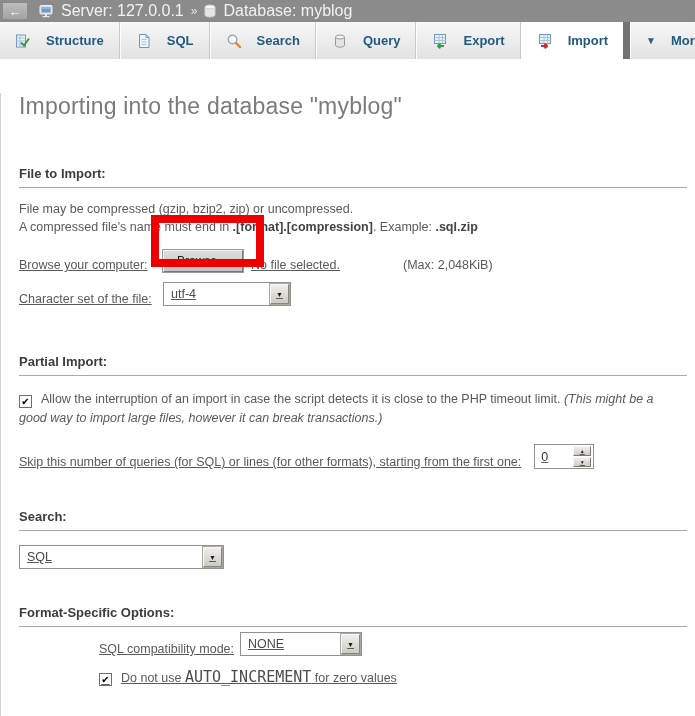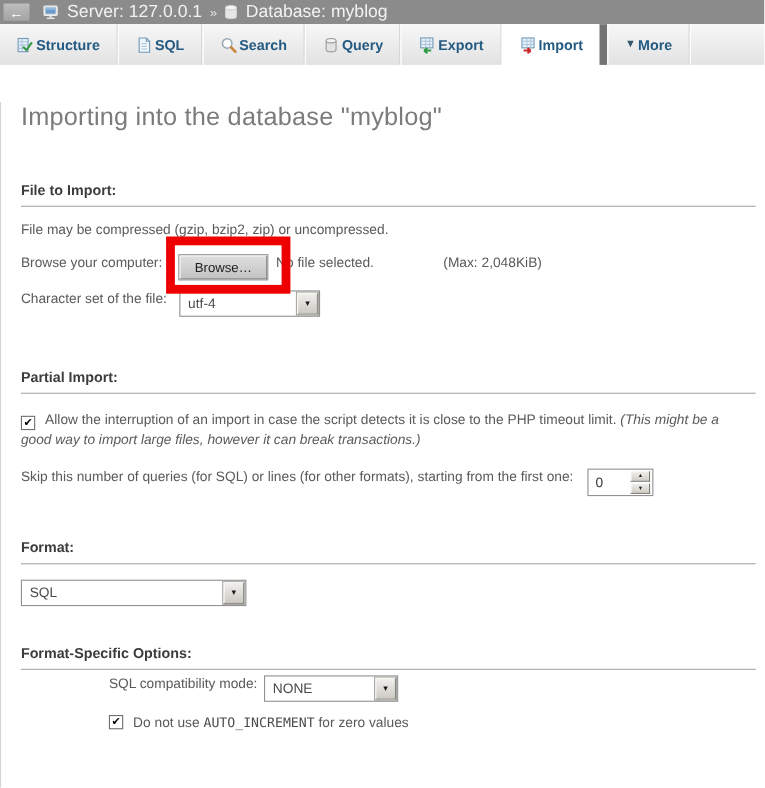--- a/index.html
+++ b/index.html
@@ -10,40 +10,40 @@
   
   .topbar { height:22px; background:#8b8b8b; display:flex; align-items:center; gap:7px; padding:0 6px 0 2px; }
   .back-btn { width:26px; height:18px; background:linear-gradient(#bdbdbd,#a3a3a3); border:1px solid #8a8a8a;
     color:#fff; font-size:13px; line-height:15px; text-align:center; cursor:pointer; margin-right:4px; }
   .crumb-link { color:#f2f2f2; font-size:16px; text-decoration:none; cursor:pointer; }
   .crumb-sep { color:#e5e5e5; font-size:12px; }
   .crumb-icon { display:inline-flex; align-items:center; }
 
   
   .tabbar { height:37px; display:flex; background:#fff; }
-  .tab { display:flex; align-items:center; gap:2px; padding:0 15px; cursor:pointer;
+  .tab { display:flex; align-items:center; gap:15px; padding:0 15px; cursor:pointer;
     background:linear-gradient(#f7f7f7,#e2e2e2); border-right:1px solid #c9c9c9; border-left:1px solid #fdfdfd; }
   .tab:first-child { border-left:none; }
   .tab.active { background:#fff; border-right:7px solid #737373; }
   .tab-label { font-size:13px; font-weight:bold; color:#235a81; }
   .tab-filler { flex:1; background:linear-gradient(#f7f7f7,#e2e2e2); border-left:1px solid #fdfdfd; }
   .more-arrow { color:#36596e; font-size:10px; }
 
   
   .content { border-left:1px solid #d4d4d4; min-height:657px; padding:0 6px 0 18px; }
   h1 { margin-top:34px; font-size:23px; font-weight:normal; color:#7b7b7b; letter-spacing:.2px; }
 
   .section-head { border-bottom:1px solid #a8a8a8; padding-bottom:5px; margin-right:2px; }
   .section-head span { font-size:13px; font-weight:bold; color:#3c3c3c; }
   .s1 { margin-top:44px; } .s2 { margin-top:46px; } .s3 { margin-top:38px; } .s4 { margin-top:34px; }
 
   .note { margin-top:12px; font-size:12.5px; color:#5a5a5a; line-height:18px; }
   .b { font-weight:bold; color:#444; }
 
-  .row { display:flex; align-items:flex-start; margin-top:14px; position:relative; font-size:12.5px; color:#5a5a5a; }
+  .row { display:flex; align-items:flex-end; margin-top:14px; position:relative; font-size:12.5px; color:#5a5a5a;text-decoration:underline; }
   .lblcol { width:144px; flex:none; }
 
   .classic-btn { background:linear-gradient(#dedede,#c3c3c3); border:1px solid;
     border-color:#f2f2f2 #777 #777 #f2f2f2; outline:1px solid #9a9a9a; outline-offset:0;
     padding:3px 13px; font-size:12px; color:#1d1d1d; cursor:pointer;
     font-family:"Liberation Sans","DejaVu Sans",sans-serif; }
   .after-btn { margin-left:8px; }
   .maxsize { position:absolute; left:384px; }
 
   
@@ -64,21 +64,21 @@
 
   
   .numbox { display:inline-flex; align-items:center; width:60px; height:25px; border:1px solid #919191;
     background:#fff; margin-left:13px; }
   .num-val { flex:1; padding-left:6px; font-size:12.5px; color:#333; }
   .spin { width:18px; margin:1px 2px 1px 0; display:flex; flex-direction:column; gap:1px; }
   .spin > div { height:10px; background:linear-gradient(#efeeea,#cfccc5); border:1px solid;
     border-color:#f8f8f6 #7b7a75 #7b7a75 #f8f8f6; display:flex; align-items:center; justify-content:center;
     font-size:5px; color:#222; cursor:pointer; }
 
-  .mono { font-family:"DejaVu Sans Mono","Liberation Mono",monospace; font-size:12px; color:#4c4c4c; }
+  .mono { font-family:"DejaVu Sans Mono","Liberation Mono",monospace; font-size:15px; color:#4c4c4c; }
   .indent { margin-left:80px; }
 
   
   .annotation { position:absolute; left:151px; top:215px; width:113px; height:52px;
     border:8px solid #ee0000; z-index:10; pointer-events:none; }
 
   svg { display:block; }
 </style>
 </head>
 <body>
@@ -175,20 +175,21 @@
 
 <div class="content">
 
   <h1>Importing into the database "myblog"</h1>
 
   <div class="section-head s1">
     <span>File to Import:</span>
   </div>
   <div class="note">
     <div>File may be compressed (gzip, bzip2, zip) or uncompressed.</div>
+    <div><span>A compressed file's name must end in </span><span class="b">.[format].[compression]</span><span>. Example: </span><span class="b">.sql.zip</span></div>
   </div>
 
   <div class="row">
     <span class="lblcol">Browse your computer:</span>
     <button class="classic-btn">Browse…</button>
     <span class="after-btn">No file selected.</span>
     <span class="maxsize">(Max: 2,048KiB)</span>
   </div>
 
   <div class="row" style="margin-top:10px;">
@@ -211,21 +212,21 @@
     <span class="numbox">
       <span class="num-val">0</span>
       <span class="spin">
         <div>▲</div>
         <div>▼</div>
       </span>
     </span>
   </div>
 
   <div class="section-head s3">
-    <span>Format:</span>
+    <span>Search:</span>
   </div>
   <div class="row">
     <span class="sel w-format">
       <span class="sel-val">SQL</span>
       <span class="sel-btn">▼</span>
     </span>
   </div>
 
   <div class="section-head s4">
     <span>Format-Specific Options:</span>

